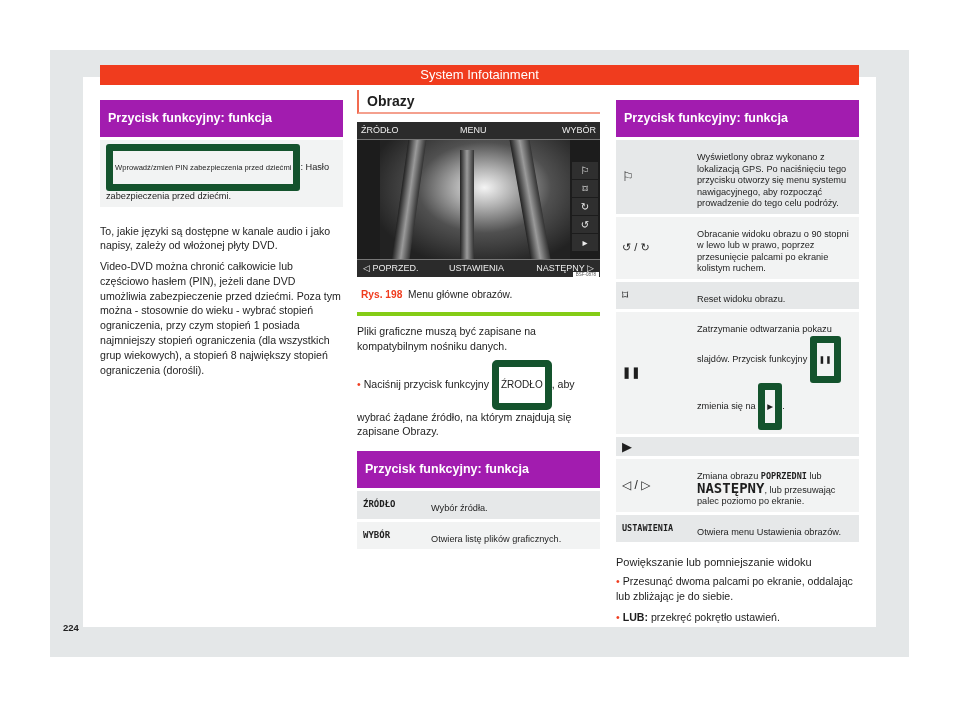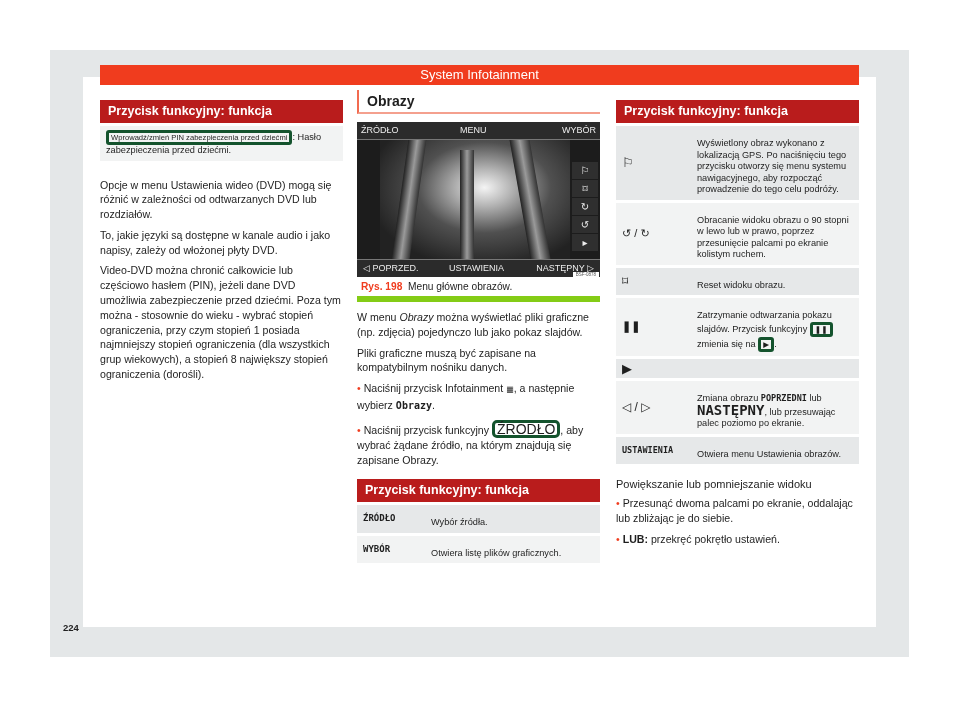--- a/index.html
+++ b/index.html
@@ -9,25 +9,25 @@
   .page{position:absolute;left:83px;top:77px;width:793px;height:550px;background:#ffffff;}
   .topbar{position:absolute;left:100px;top:65px;width:759px;height:20px;background:#f03c1e;
           color:#fff;font-size:13px;text-align:center;line-height:20px;}
   .pagenum{position:absolute;left:63px;top:622px;font-size:9.5px;font-weight:bold;color:#222;}
 
   .col{position:absolute;}
   .col1{left:100px;top:100px;width:243px;}
   .col2{left:357px;top:90px;width:243px;}
   .col3{left:616px;top:100px;width:243px;}
 
-  .tbl-head{background:#b91c1c;color:#fff;font-size:12.5px;font-weight:bold;
-            padding:0 8px;height:23px;line-height:23px;}
+  .tbl-head{background:#a21caf;color:#fff;font-size:12.5px;font-weight:bold;
+            padding:7px 8px;height:23px;line-height:23px;}
   .row{background:#f2f3f3;font-size:9.2px;line-height:11.5px;padding:4px 6px;margin-top:3px;}
   .row.alt{background:#e6e8e9;}
-  .key{display:inline-block;border:3px solid #14532d;border-radius:3px;padding:0 2px;font-size:7.6px;line-height:9px;}
+  .key{display:inline-block;border:7px solid #14532d;border-radius:3px;padding:12px 2px;font-size:7.6px;line-height:9px;}
 
   p.txt{margin:0 0 6px 0;font-size:10.6px;line-height:14.8px;}
   .h2{font-size:14px;font-weight:bold;border-left:2px solid #f26b50;padding-left:8px;height:22px;line-height:22px;
       border-bottom:2px solid #f4a08e;width:233px;margin-bottom:8px;}
   .bullet{color:#f03c1e;}
   .mono{font-family:"DejaVu Sans Mono",monospace;font-weight:bold;font-size:10px;}
 
   .screen{position:relative;width:243px;height:155px;background:#1c1c1c;overflow:hidden;}
   .scr-top,.scr-bot{position:absolute;left:0;width:243px;height:17px;background:#2b2b2b;color:#eee;
      font-size:9px;line-height:17px;}
@@ -35,42 +35,41 @@
   .scr-bot{bottom:0;border-top:1px solid #777;text-align:center;}
   .scr-top span,.scr-bot span{position:absolute;}
   .photo{position:absolute;left:23px;top:18px;width:190px;height:119px;
      background:
       radial-gradient(ellipse at 55% 40%, #f4f4f4 0%, #b5b5b5 18%, #505050 45%, #222 80%),
       #333;}
   .pillar{position:absolute;background:linear-gradient(90deg,#222,#9a9a9a,#333);}
   .side-btns{position:absolute;right:2px;top:40px;width:26px;}
   .side-btn{height:17px;margin-bottom:1px;background:#2f2f2f;color:#eee;font-size:10px;text-align:center;line-height:17px;}
   .code{position:absolute;right:1px;bottom:0;background:#fff;color:#555;font-size:4.5px;padding:0 3px;}
-  .caption{font-size:10.2px;padding:4px 4px;border-bottom:6px solid #84cc16;}
+  .caption{font-size:10.2px;padding:12px 4px;border-bottom:4px solid #84cc16;}
   .caption b{color:#f03c1e;}
 
   .t3{display:flex;}
   .t3 .c1{width:75px;flex:none;font-size:9px;display:flex;align-items:center;}
   .t3 .c2{flex:1;margin-top:8px;}
   .t2 .c1{width:68px;}
 </style>
 </head>
 <body>
 
 <div class="frame"></div>
 <div class="page"></div>
 <div class="topbar">System Infotainment</div>
 
 <div class="col col1">
   <div class="tbl-head">Przycisk funkcyjny: funkcja</div>
   <div class="row">
     <span class="key">Wprowadź/zmień PIN zabezpieczenia przed dziećmi</span><span>: Hasło zabezpieczenia przed dziećmi.</span>
   </div>
   <div style="height:17px"></div>
-  <p class="txt">Opcje w menu Ustawienia wideo (DVD) mogą się różnić w zależności od odtwarzanych DVD lub rozdziałów.</p>
   <p class="txt">To, jakie języki są dostępne w kanale audio i jako napisy, zależy od włożonej płyty DVD.</p>
   <p class="txt">Video-DVD można chronić całkowicie lub częściowo hasłem (PIN), jeżeli dane DVD umożliwia zabezpieczenie przed dziećmi. Poza tym można - stosownie do wieku - wybrać stopień ograniczenia, przy czym stopień 1 posiada najmniejszy stopień ograniczenia (dla wszystkich grup wiekowych), a stopień 8 największy stopień ograniczenia (dorośli).</p>
 </div>
 
 <div class="col col2">
   <div class="h2">Obrazy</div>
   <div class="screen">
     <div class="photo">
       <div class="pillar" style="left:20px;top:0;width:18px;height:119px;transform:skewX(-8deg)"></div>
       <div class="pillar" style="left:80px;top:10px;width:14px;height:109px;"></div>
@@ -93,24 +92,22 @@
       <span style="left:92px">USTAWIENIA</span>
       <span style="right:6px">NASTĘPNY  ▷</span>
     </div>
     <div class="code">BSF-0878</div>
   </div>
   <div class="caption">
     <b>Rys. 198</b>&nbsp;
     <span>Menu główne obrazów.</span>
   </div>
   <div style="height:8px"></div>
-  <p class="txt"><span>W menu </span><i>Obrazy</i><span> można wyświetlać pliki graficzne (np. zdjęcia) pojedynczo lub jako pokaz slajdów.</span></p>
   <p class="txt">Pliki graficzne muszą być zapisane na kompatybilnym nośniku danych.</p>
-  <p class="txt"><span class="bullet">• </span><span>Naciśnij przycisk Infotainment </span><span style="font-size:8px">▦</span><span>, a następnie wybierz </span><span class="mono">Obrazy</span><span>.</span></p>
-  <p class="txt"><span class="bullet">• </span><span>Naciśnij przycisk funkcyjny </span><span class="key" style="font-size:14px;line-height:12px;border-radius:5px">ŹRODŁO</span><span>, aby wybrać żądane źródło, na którym znajdują się zapisane Obrazy.</span></p>
+  <p class="txt"><span class="bullet">• </span><span>Naciśnij przycisk funkcyjny </span><span class="key" style="font-size:10px;line-height:12px;border-radius:5px">ŹRODŁO</span><span>, aby wybrać żądane źródło, na którym znajdują się zapisane Obrazy.</span></p>
   <div style="height:6px"></div>
   <div class="tbl-head">Przycisk funkcyjny: funkcja</div>
   <div class="row alt t3 t2">
     <div class="c1 mono">ŹRÓDŁO</div>
       <div class="c2">Wybór źródła.</div>
   </div>
   <div class="row t3 t2">
     <div class="c1 mono">WYBÓR</div>
       <div class="c2">Otwiera listę plików graficznych.</div>
   </div>

